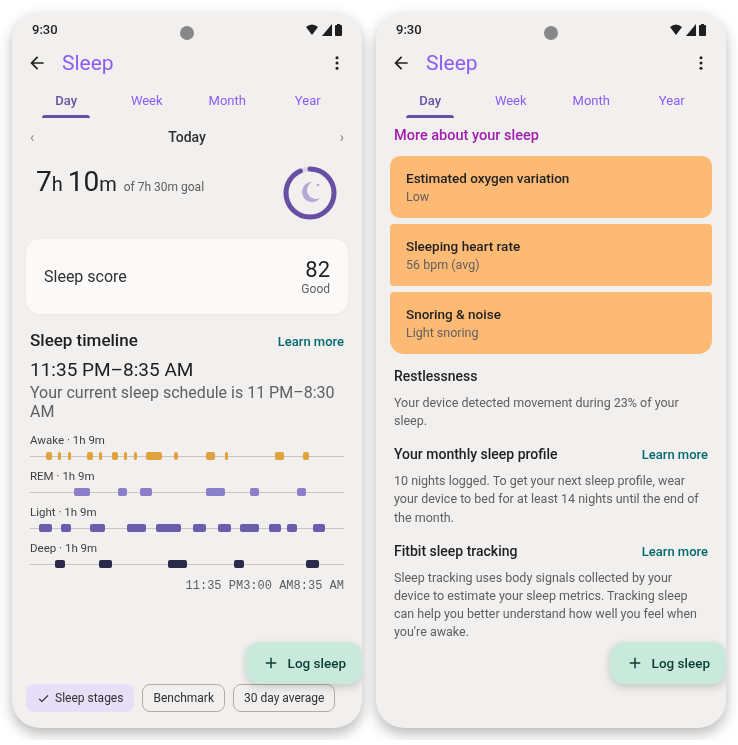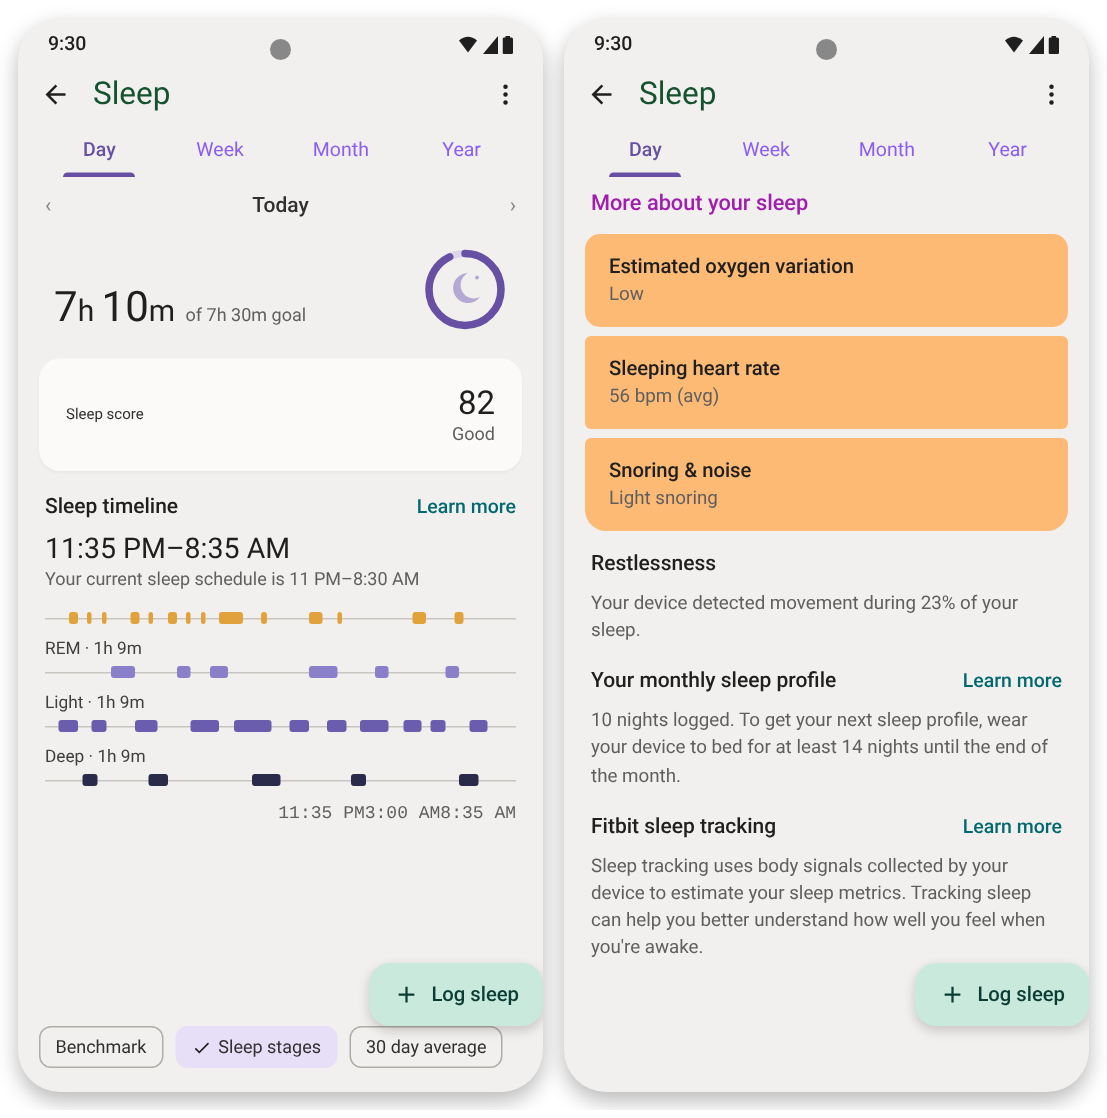--- a/index.html
+++ b/index.html
@@ -41,21 +41,21 @@
     border-radius: 50%;
   }
   .status-icons { display: flex; gap: 3px; align-items: center; }
   .appbar {
     display: flex;
     align-items: center;
     padding: 10px 14px 8px;
     gap: 14px;
   }
   .back-arrow { width: 22px; height: 22px; display:flex; align-items:center; justify-content:center; cursor:pointer; }
-  .appbar-title { font-size: 21px; font-weight: 400; color: #14532d; flex:1; }
+  .appbar-title { font-size: 21px; font-weight: 400; color: #8b5cf6; flex:1; }
   .more-dots { width: 22px; display:flex; align-items:center; justify-content:center; cursor:pointer; }
   .tabs {
     display: flex;
     padding: 0 14px;
     gap: 0;
     border-bottom: 1px solid transparent;
   }
   .tab {
     flex: 1;
     text-align: center;
@@ -79,55 +79,55 @@
     align-items: center;
     justify-content: space-between;
     padding: 10px 18px 6px;
     color: #5f5f5f;
     font-size: 13px;
   }
   .date-nav .today { font-size: 14px; color:#303030; font-weight:500;}
   .chev { cursor: pointer; color:#888; font-size: 14px; }
   .summary {
     display: flex;
-    align-items: flex-end;
+    align-items: flex-start;
     justify-content: space-between;
     padding: 14px 24px 18px;
   }
   .duration-big { font-size: 28px; color:#1f1f1f; font-weight:400; }
   .duration-big .unit { font-size: 20px; }
   .goal-text { font-size: 12px; color:#5f5f5f; }
   .ring {
     width: 56px; height: 56px; position: relative;
   }
   .card {
     background: #fcfaf8;
     margin: 0 14px 14px;
     border-radius: 14px;
     padding: 18px 18px;
     display: flex;
     justify-content: space-between;
     align-items: center;
     box-shadow: 0 1px 2px rgba(0,0,0,0.04);
   }
-  .card-label { font-size: 10px; color:#303030; }
+  .card-label { font-size: 16px; color:#303030; }
   .score-val { text-align: right; }
   .score-num { font-size: 22px; color:#1f1f1f; }
   .score-word { font-size: 12px; color:#5f5f5f; }
   .section-header {
     display: flex;
     justify-content: space-between;
     align-items: baseline;
     padding: 2px 18px 6px;
   }
-  .section-title { font-size: 14px; font-weight: 500; color:#1f1f1f; }
+  .section-title { font-size: 17px; font-weight: 500; color:#1f1f1f; }
   .section-title.small { font-size: 14px; }
   .learn-more { font-size: 13px; color:#00696f; font-weight:500; cursor:pointer; }
   .timeline-range { font-size: 19px; color:#1f1f1f; padding: 2px 18px 2px; }
-  .schedule-text { font-size: 12px; color:#5f5f5f; padding: 0 18px 10px; }
+  .schedule-text { font-size: 16px; color:#5f5f5f; padding: 0 18px 10px; }
   .stage-row { padding: 2px 18px 0; }
   .stage-label { font-size: 11.5px; color:#3f3f3f; margin-bottom: 2px; }
   .stage-track {
     height: 14px;
     position: relative;
     margin-bottom: 4px;
   }
   .stage-line {
     position: absolute; top: 50%; left:0; right:0;
     height: 1px; background:#c8c4c0;
@@ -276,20 +276,21 @@
       </div>
     </div>
     <div class="section-header">
       <span class="section-title">Sleep timeline</span>
       <span class="learn-more">Learn more</span>
     </div>
     <div class="timeline-range">11:35 PM–8:35 AM</div>
     <div class="schedule-text">Your current sleep schedule is 11 PM–8:30 AM</div>
 
     <div class="stage-row awake">
+      <div class="stage-label"><span>Awake</span> · <span>1h 9m</span></div>
       <div class="stage-track">
           <div class="stage-line"></div>
         <div class="seg" style="left:5%;width:2%"></div>
           <div class="seg" style="left:9%;width:1%"></div>
           <div class="seg" style="left:12%;width:1%"></div>
           <div class="seg" style="left:18%;width:2%"></div>
           <div class="seg" style="left:22%;width:1%"></div>
           <div class="seg" style="left:26%;width:2%"></div>
           <div class="seg" style="left:30%;width:1%"></div>
           <div class="seg" style="left:33%;width:1%"></div>
@@ -341,27 +342,27 @@
           <div class="seg" style="left:88%;width:4%"></div>
       </div>
     </div>
     <div class="time-axis">
       <span>11:35 PM</span>
       <span>3:00 AM</span>
       <span>8:35 AM</span>
     </div>
 
     <div class="chips">
-      <div class="chip">Benchmark</div>
       <div class="chip selected">
         <svg width="13" height="13" viewBox="0 0 24 24">
             <path d="M9 16.2 4.8 12l-1.4 1.4L9 19 21 7l-1.4-1.4z" fill="#1f1f1f"></path>
           </svg>
         <span>Sleep stages</span>
       </div>
+      <div class="chip">Benchmark</div>
       <div class="chip">30 day average</div>
     </div>
 
     <div class="fab">
       <svg width="18" height="18" viewBox="0 0 24 24">
           <path d="M19 13h-6v6h-2v-6H5v-2h6V5h2v6h6z" fill="#0b3d34"></path>
         </svg>
       <span>Log sleep</span>
     </div>
   </div>

